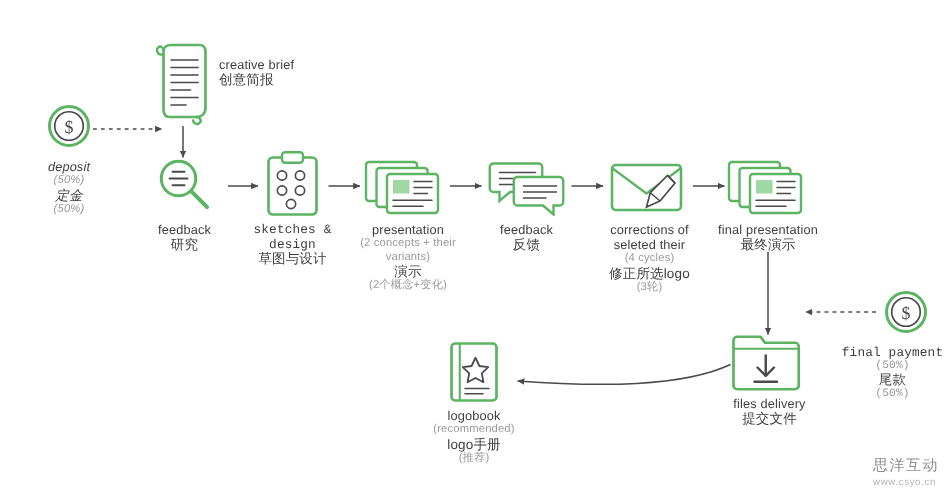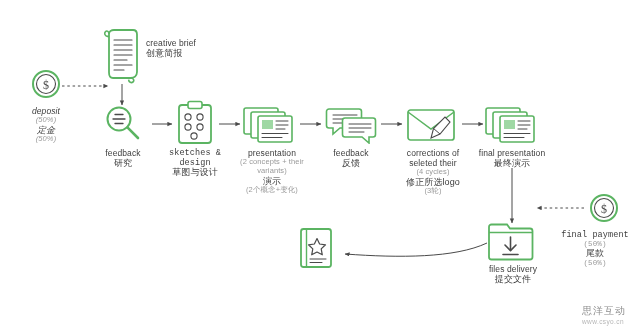--- a/index.html
+++ b/index.html
@@ -287,19 +287,25 @@
     <svg width="44" height="46" viewBox="0 0 44 46">
       <rect x="7" y="3" width="30" height="38" rx="2.5" fill="#ffffff" stroke="#5bb462" stroke-width="1.8"></rect>
       <line x1="12.5" y1="3" x2="12.5" y2="41" stroke="#5bb462" stroke-width="1.4"></line>
       <path d="M23 12.5 L25.6 18 L31.5 18.8 L27.2 22.9 L28.3 28.8 L23 26 L17.7 28.8 L18.8 22.9 L14.5 18.8 L20.4 18 Z" fill="none" stroke="#4a4a4a" stroke-width="1.2" stroke-linejoin="round"></path>
       <g stroke="#4a4a4a" stroke-width="1" stroke-linecap="round">
         <line x1="16" y1="33" x2="32" y2="33"></line>
         <line x1="16" y1="36.5" x2="28" y2="36.5"></line>
       </g>
     </svg>
   </div>
+  <div class="label" style="left:276px;top:272px;width:80px;">
+    <span class="en">logobook</span>
+    <span class="sub">(recommended)</span>
+    <span class="cn">logo手册</span>
+    <span class="sub">(推荐)</span>
+  </div>
 
   <div class="watermark">
     <span class="wm-main">思洋互动</span>
     <span class="wm-sub">www.csyo.cn</span>
   </div>
 
 </div>
 
 </body></html>

